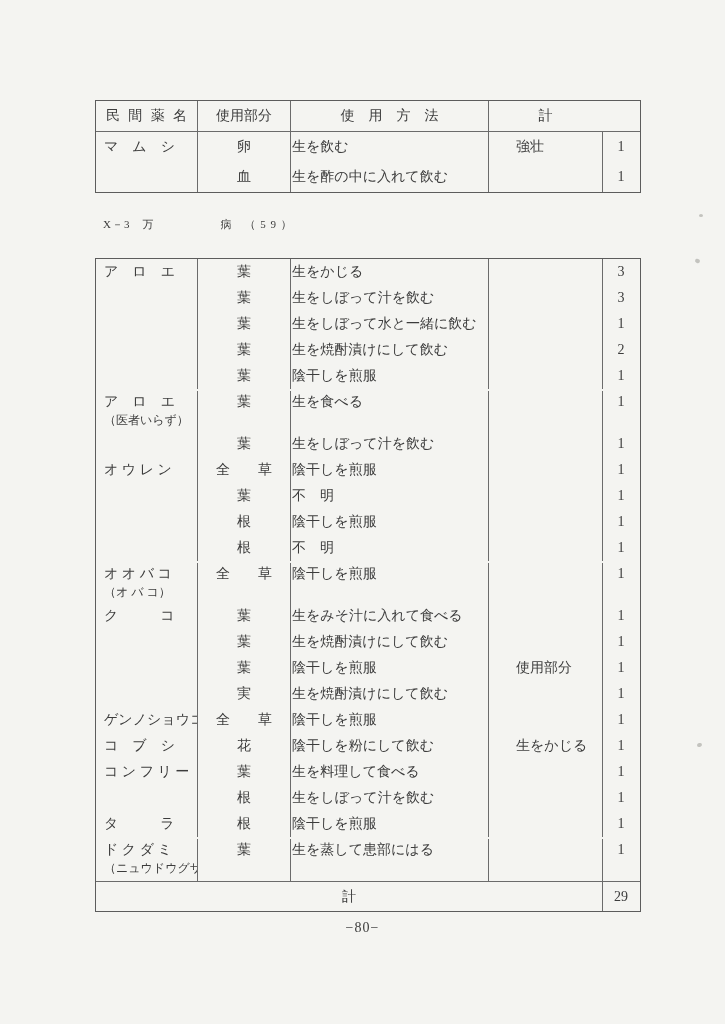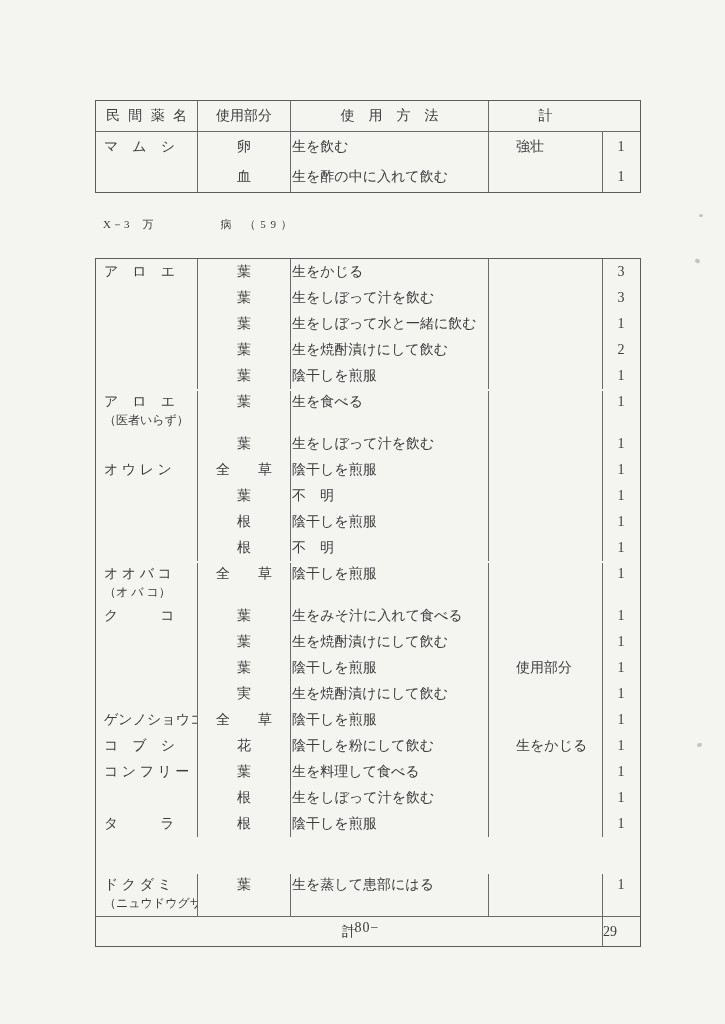--- a/index.html
+++ b/index.html
@@ -29,21 +29,21 @@
     grid-template-columns:101px 93px 198px 114px 37px;
     align-items:center;
     height:26px;
   }
   .tbl-top .trow { height:30px; }
   .trow.hdr {
     height:31px;
     border-bottom:1px solid #6b6b6b;
   }
   .trow.two-line { height:42px; align-items:start; padding-top:2px; }
-  .trow.two-line.last { height:44px;margin-top:35px; }
+  .trow.two-line.last { height:44px; }
 
   .cell { font-size:14px; line-height:24px; white-space:pre; overflow:hidden; }
   .trow.two-line .cell { line-height:21px; }
 
   .c1 { padding-left:8px; }
   .c2 { text-align:center; }
   .c3 { padding-left:1px; }
   .c4 { padding-left:27px; }
   .c5 { text-align:center; }
   .c2,.c3,.c4,.c5 { border-left:1px solid #6b6b6b; height:100%; display:flex; flex-direction:column; justify-content:center; }
@@ -54,21 +54,21 @@
   .name2 { font-size:12px; letter-spacing:0; line-height:17px; white-space:pre; }
 
   .total-row {
     display:grid;
     grid-template-columns:506px 37px;
     height:30px;
     border-top:1px solid #6b6b6b;
     align-items:center;
   }
   .total-label { text-align:center; font-size:14px; }
-  .total-value { font-size:14px; border-left:1px solid #6b6b6b; height:100%; line-height:29px; }
+  .total-value { text-align:center; font-size:14px; border-left:1px solid #6b6b6b; height:100%; line-height:29px; }
 
   
   .section-heading {
     position:absolute;
     left:103px; top:217px;
     font-size:11px;
     letter-spacing:1px;
   }
   .section-heading .right { margin-left:66px; }
 

